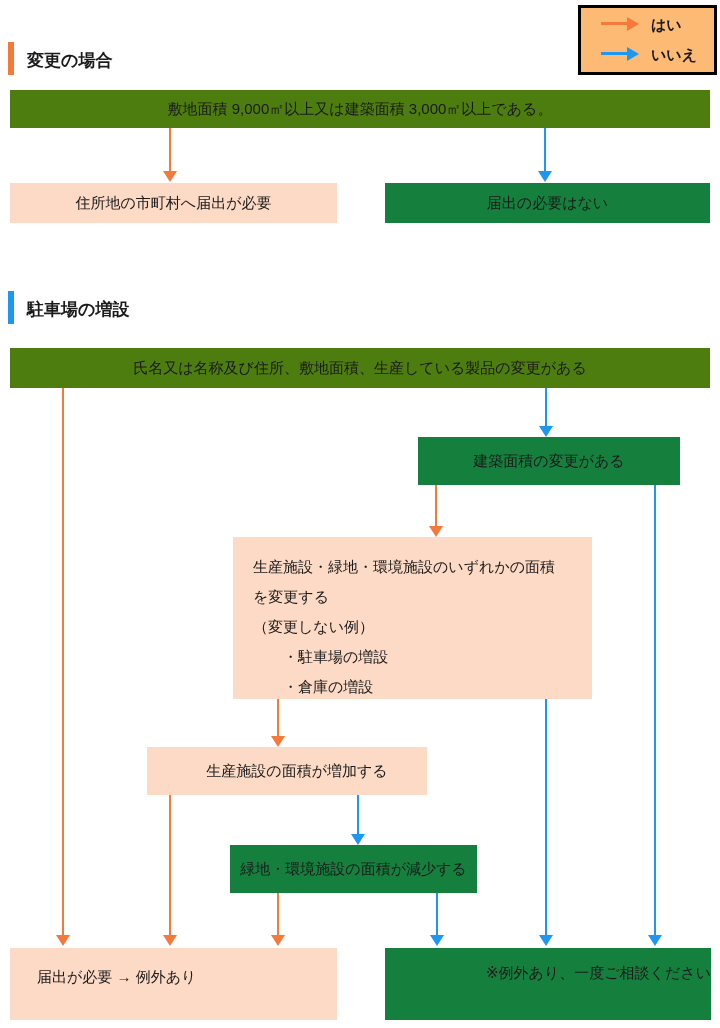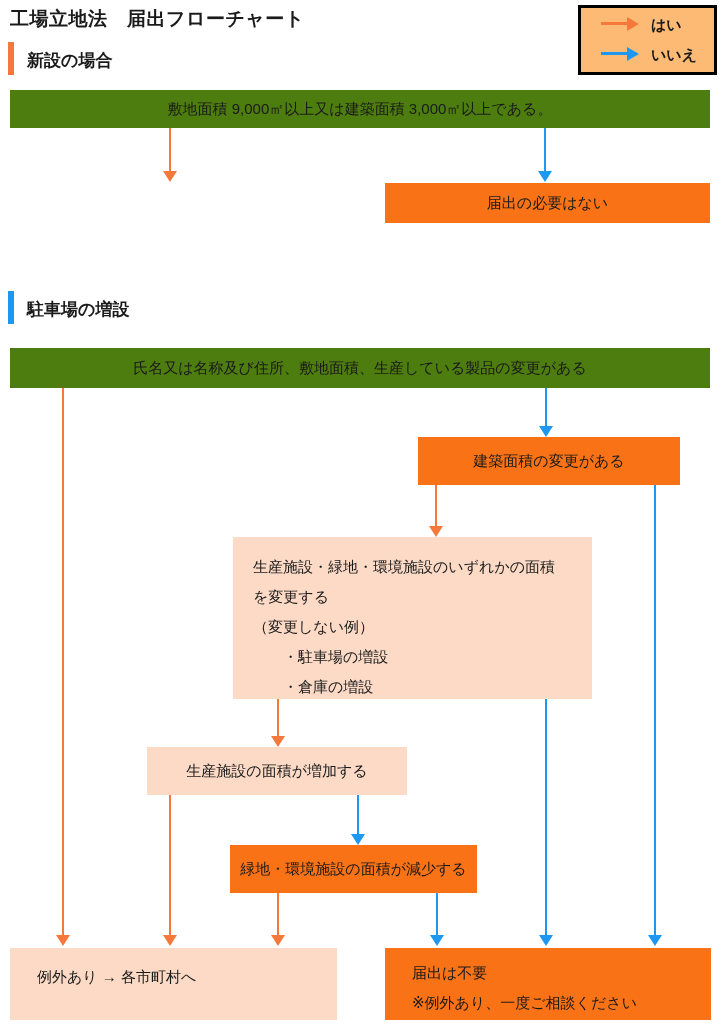--- a/index.html
+++ b/index.html
@@ -9,21 +9,21 @@
   }
   .abs{position:absolute;}
   .page-title{font-size:19px;font-weight:bold;letter-spacing:.5px;}
   .sec-head{font-size:17px;font-weight:bold;}
   .sec-bar{width:6px;height:33px;}
   .bar-orange{background:#F4793B;}
   .bar-blue{background:#1E97F0;}
   .qbox{background:#4d7c0f;display:flex;align-items:center;justify-content:center;
         font-size:15px;}
   .peach{background:#FCDAC6;}
-  .lblue{background:#f97316;}
+  .lblue{background:#15803d;text-align:right;}
   .cbox{display:flex;align-items:center;justify-content:center;font-size:15px;}
   .tbox{font-size:15px;line-height:30px;}
   .vline{position:absolute;width:2px;}
   .orange{background:#F4793B;}
   .blue{background:#1E97F0;}
   .head-down{position:absolute;width:0;height:0;
     border-left:7px solid transparent;border-right:7px solid transparent;}
   .head-down.o{border-top:11px solid #F4793B;}
   .head-down.b{border-top:11px solid #1E97F0;}
   .legend{position:absolute;left:578px;top:5px;width:133px;height:64px;
@@ -34,42 +34,42 @@
     border-top:7px solid transparent;border-bottom:7px solid transparent;}
   .head-right.o{border-left:12px solid #F4793B;}
   .head-right.b{border-left:12px solid #1E97F0;}
   .indent{margin-left:30px;}
 </style>
 </head>
 <body>
 
 <div class="canvas">
 
-  <div class="abs page-title" style="left:10px;top:6px;">工場立地法　届出フローチャート</div>
 
   <div class="legend">
     <span class="hline orange" style="left:20px;top:14px;width:26px;"></span>
     <span class="head-right o" style="left:46px;top:9px;"></span>
     <span class="legend-label" style="left:70px;top:8px;">はい</span>
     <span class="hline blue" style="left:20px;top:44px;width:26px;"></span>
     <span class="head-right b" style="left:46px;top:39px;"></span>
     <span class="legend-label" style="left:70px;top:38px;">いいえ</span>
   </div>
 
   <div class="abs sec-bar bar-orange" style="left:8px;top:42px;"></div>
-  <div class="abs sec-head" style="left:27px;top:49px;">新設の場合</div>
+  <div class="abs sec-head" style="left:27px;top:49px;">変更の場合</div>
 
   <div class="abs qbox" style="left:10px;top:90px;width:700px;height:38px;">敷地面積 9,000㎡以上又は建築面積 3,000㎡以上である。</div>
 
   <span class="vline orange" style="left:169px;top:128px;height:43px;"></span>
   <span class="head-down o" style="left:163px;top:171px;"></span>
 
   <span class="vline blue" style="left:544px;top:128px;height:43px;"></span>
   <span class="head-down b" style="left:538px;top:171px;"></span>
 
+  <div class="abs cbox peach" style="left:10px;top:183px;width:327px;height:40px;">住所地の市町村へ届出が必要</div>
   <div class="abs cbox lblue" style="left:385px;top:183px;width:325px;height:40px;">届出の必要はない</div>
 
   <div class="abs sec-bar bar-blue" style="left:8px;top:291px;"></div>
   <div class="abs sec-head" style="left:27px;top:298px;">駐車場の増設</div>
 
   <div class="abs qbox" style="left:10px;top:348px;width:700px;height:40px;">氏名又は名称及び住所、敷地面積、生産している製品の変更がある</div>
 
   <span class="vline orange" style="left:62px;top:388px;height:547px;"></span>
   <span class="head-down o" style="left:56px;top:935px;"></span>
 
@@ -92,39 +92,38 @@
     <div class="indent">・駐車場の増設</div>
     <div class="indent">・倉庫の増設</div>
   </div>
 
   <span class="vline orange" style="left:277px;top:699px;height:37px;"></span>
   <span class="head-down o" style="left:271px;top:736px;"></span>
 
   <span class="vline blue" style="left:545px;top:699px;height:236px;"></span>
   <span class="head-down b" style="left:539px;top:935px;"></span>
 
-  <div class="abs cbox peach" style="left:147px;top:747px;width:260px;height:48px;">生産施設の面積が増加する</div>
+  <div class="abs cbox peach" style="left:147px;top:747px;width:260px;height:48px;padding-left:20px;">生産施設の面積が増加する</div>
 
   <span class="vline orange" style="left:169px;top:795px;height:140px;"></span>
   <span class="head-down o" style="left:163px;top:935px;"></span>
 
   <span class="vline blue" style="left:357px;top:795px;height:39px;"></span>
   <span class="head-down b" style="left:351px;top:834px;"></span>
 
   <div class="abs cbox lblue" style="left:230px;top:845px;width:247px;height:48px;">緑地・環境施設の面積が減少する</div>
 
   <span class="vline orange" style="left:277px;top:893px;height:42px;"></span>
   <span class="head-down o" style="left:271px;top:935px;"></span>
 
   <span class="vline blue" style="left:436px;top:893px;height:42px;"></span>
   <span class="head-down b" style="left:430px;top:935px;"></span>
 
   <div class="abs tbox peach" style="left:10px;top:948px;width:327px;height:72px;
        padding:14px 0 0 27px;box-sizing:border-box;">
-    <div>例外あり → 各市町村へ</div>
+    <div>届出が必要 → 例外あり</div>
   </div>
   <div class="abs tbox lblue" style="left:385px;top:948px;width:326px;height:72px;
        padding:10px 0 0 27px;box-sizing:border-box;">
-    <div>届出は不要</div>
     <div>※例外あり、一度ご相談ください</div>
   </div>
 
 </div>
 
 </body></html>

